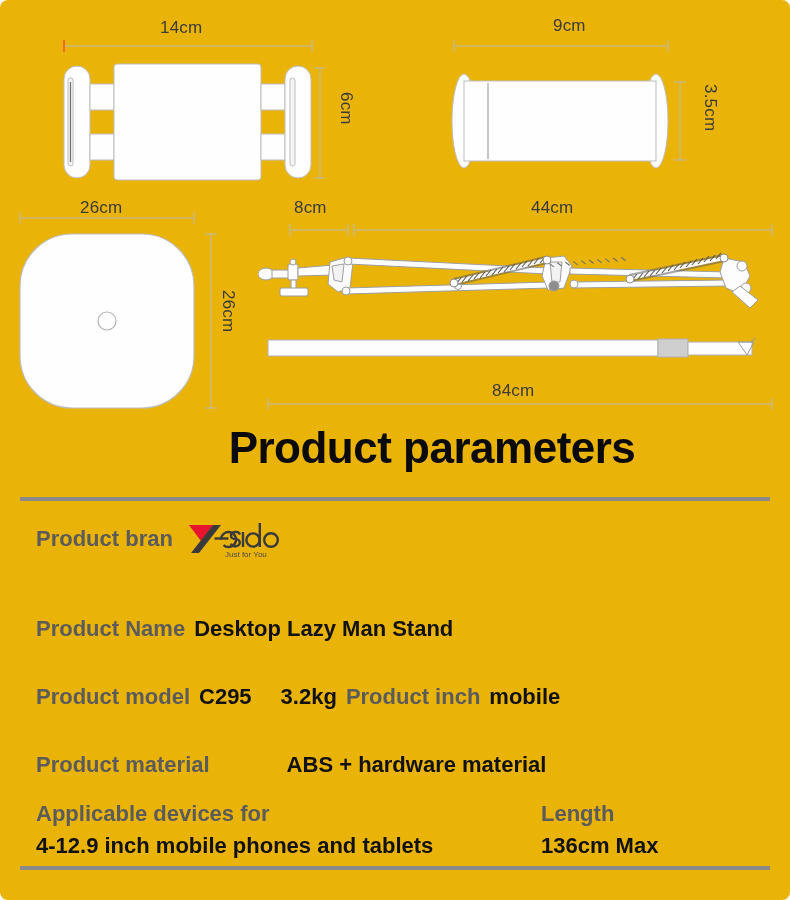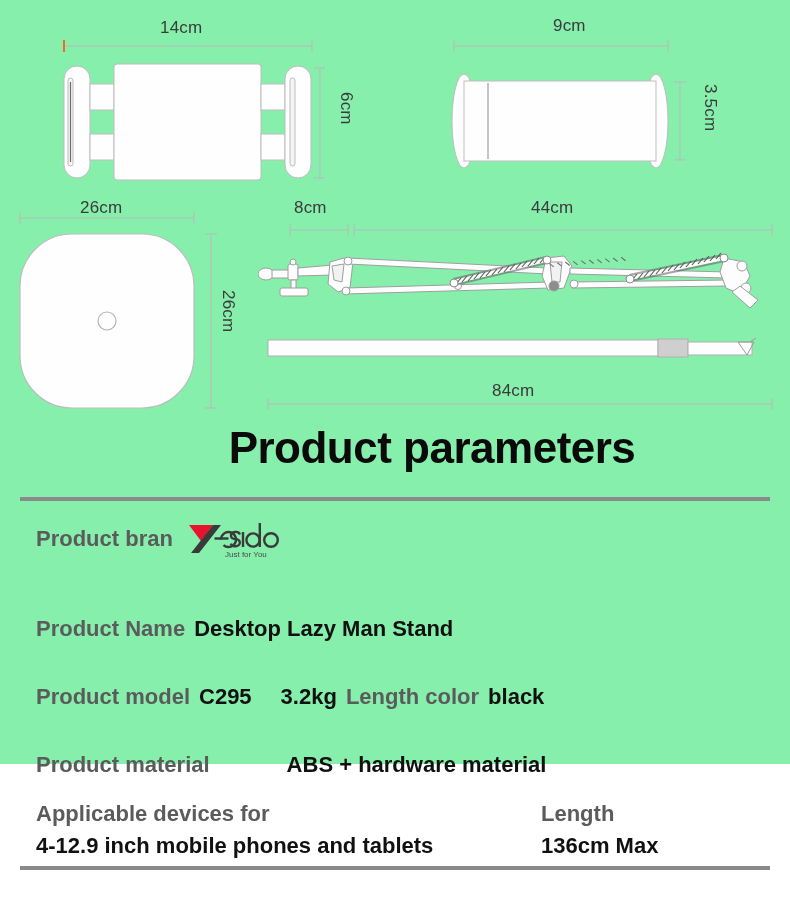--- a/index.html
+++ b/index.html
@@ -2,21 +2,21 @@
 <html><head>
 <meta charset="utf-8">
 <style>
   * { box-sizing: border-box; margin: 0; padding: 0; }
   html, body {
     width: 790px; height: 900px;
     background: #ffffff;
     font-family: "Liberation Sans", "DejaVu Sans", sans-serif;
     overflow: hidden;
   }
-  .page { position: relative; width: 790px; height: 764px; background:#86efac; }
+  .page { position: relative; width: 790px; height: 900px; background:#eab308;border-radius:8px; }
 
   
   .diagrams { position: relative; width: 790px; height: 420px; }
   .dwg { position: absolute; }
 
   .dimlabel {
     position: absolute;
     font-size: 17px;
     color: #3b3b3b;
     font-weight: 400;
@@ -323,23 +323,23 @@
     </div>
 
     <div class="row r-model">
       <span class="lbl">Product model</span>
       <span class="gap-s"></span>
       <span class="val">C295</span>
       <span class="gap-m"></span>
       <span class="gap-s"></span>
       <span class="val">3.2kg</span>
       <span class="gap-s"></span>
-      <span class="lbl">Length color</span>
-      <span class="gap-s"></span>
-      <span class="val">black</span>
+      <span class="lbl">Product inch</span>
+      <span class="gap-s"></span>
+      <span class="val">mobile</span>
     </div>
 
     <div class="row r-mat">
       <span class="lbl">Product material</span>
       <span class="gap-s"></span>
       <span class="val">ABS + hardware material</span>
     </div>
 
     <div class="row r-dev">
       <div class="dev-col col-a">

